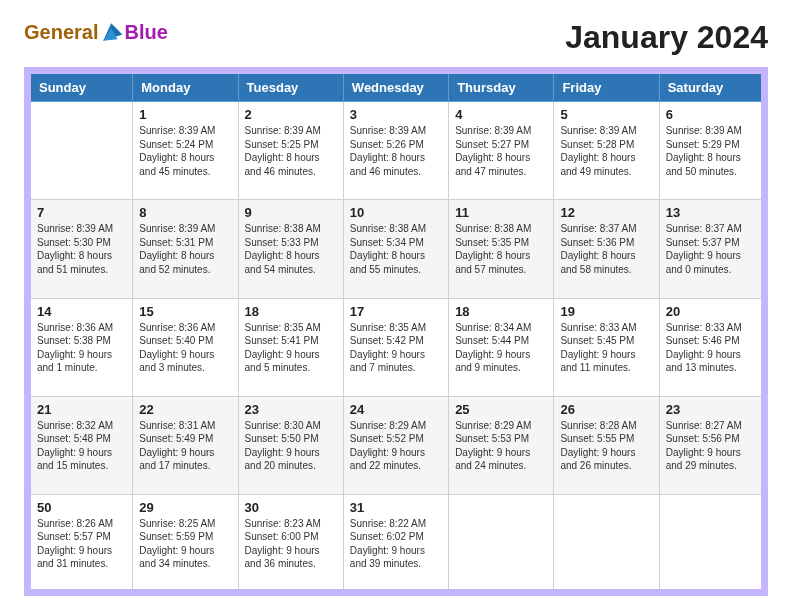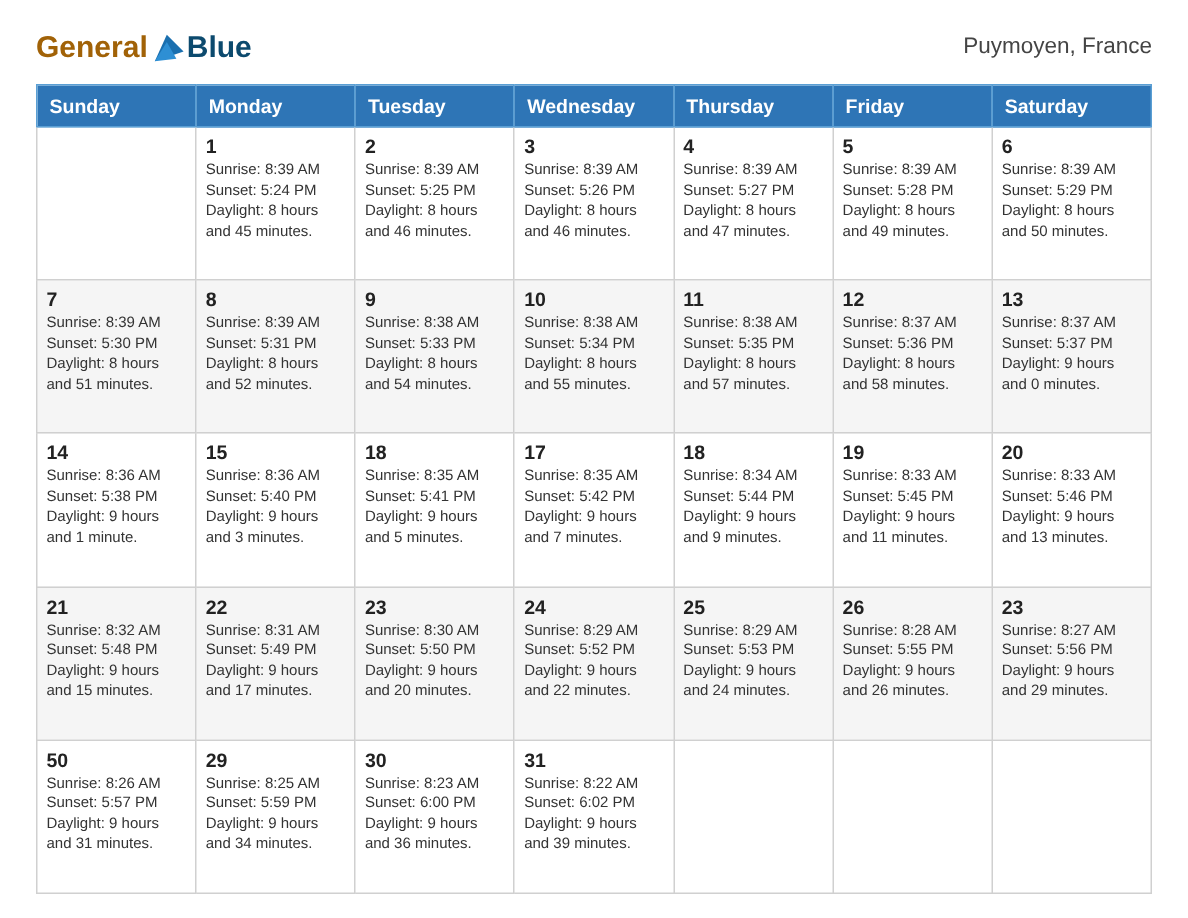--- a/index.html
+++ b/index.html
@@ -31,21 +31,21 @@
     .logo-text {
       display: flex;
       align-items: center;
       font-size: 20px;
       font-weight: bold;
     }
     .logo-general {
       color: #a16207;
     }
     .logo-blue {
-      color: #0c4a6e;
+      color: #a21caf;
       text-align: right;
     }
     .logo-icon {
       width: 24px;
       height: 24px;
       margin-left: 2px;
     }
     .title-section {
       text-align: right;
     }
@@ -55,21 +55,21 @@
       color: #222;
       line-height: 1.1;
     }
     .subtitle {
       font-size: 15px;
       color: #444;
       margin-top: 2px;
     }
     .calendar {
       flex: 1;
-      border: 1px solid #c4b5fd;
+      border: 7px solid #c4b5fd;
       border-collapse: collapse;
       width: 100%;
       table-layout: fixed;
     }
     .calendar th {
       background-color: #2e75b6;
       color: #fff;
       font-size: 13px;
       font-weight: bold;
       text-align: left;
@@ -113,21 +113,21 @@
       <div class="logo-text">
         <span class="logo-general">General</span>
         <svg class="logo-icon" viewBox="0 0 30 30" xmlns="http://www.w3.org/2000/svg">
           <polygon points="4,26 14,4 28,18" fill="#1a6faf"></polygon>
           <polygon points="4,26 14,10 22,24" fill="#2e8fd4"></polygon>
         </svg>
         <span class="logo-blue">Blue</span>
       </div>
     </div>
     <div class="title-section">
-      <div class="subtitle">Puymoyen, France</div>
+      <div class="main-title">January 2024</div>
     </div>
   </div>
 
   <table class="calendar">
     <thead>
       <tr>
       <th>Sunday</th>
           <th>Monday</th>
           <th>Tuesday</th>
           <th>Wednesday</th>

